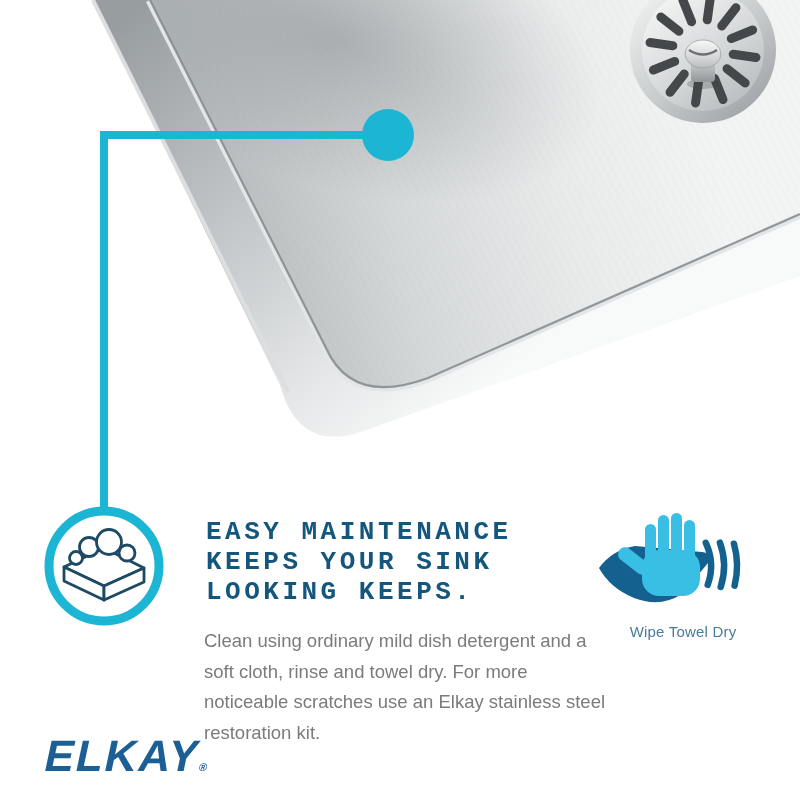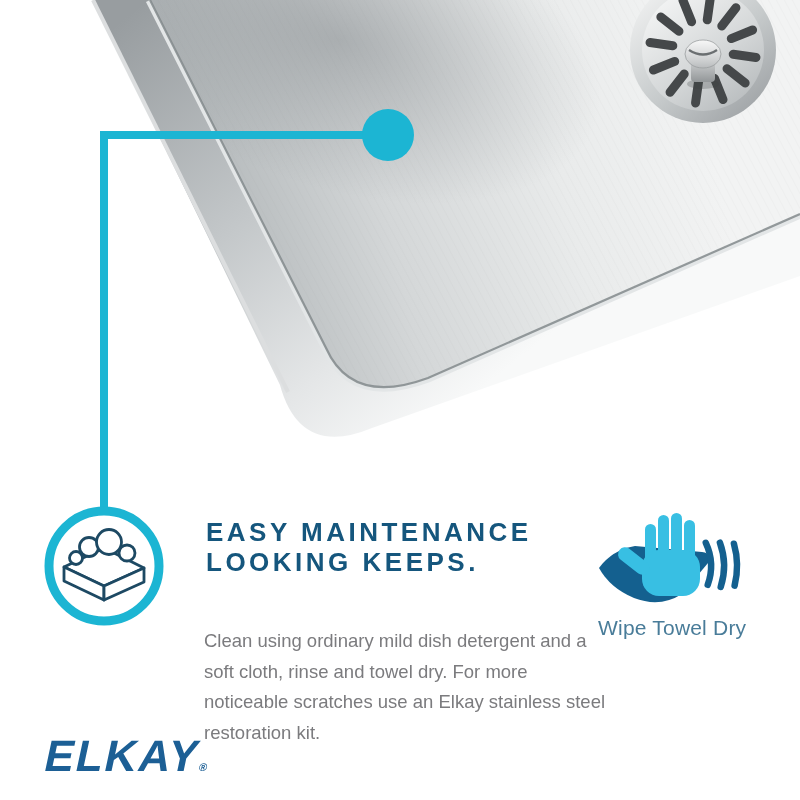--- a/index.html
+++ b/index.html
@@ -4,30 +4,30 @@
 <style>
   html,body{margin:0;padding:0;background:#ffffff;}
   .canvas{
     position:relative;width:800px;height:800px;overflow:hidden;background:#ffffff;
     font-family:"Liberation Sans", sans-serif;
   }
   .canvas svg{display:block;}
   .photo-svg{position:absolute;left:0;top:0;}
   .headline{
     position:absolute;left:206px;top:517px;width:360px;
-    color:#15567d;font-size:26px;font-weight:700;letter-spacing:3.5px;line-height:30px;
+    color:#15567d;font-size:26px;font-weight:700;letter-spacing:3.5px;line-height:30px;font-family:Liberation Mono, monospace;
   }
   .headline span{display:block;}
   .body-copy{
     position:absolute;left:204px;top:626px;width:408px;margin:0;
     color:#7b7b7e;font-size:18.5px;line-height:30.5px;font-weight:400;
   }
   .wipe-figure{position:absolute;left:598px;top:500px;width:170px;}
   .wipe-label{
-    margin-top:4px;text-align:left;color:#497c99;font-size:21px;letter-spacing:0.2px;
+    margin-top:11px;text-align:center;color:#497c99;font-size:15px;letter-spacing:0.2px;
   }
   .logo{
     position:absolute;left:40px;top:731px;color:#1c5f95;
     font-size:44px;font-weight:700;letter-spacing:2px;
     transform:skewX(-12deg);transform-origin:left bottom;white-space:nowrap;
   }
   .logo .reg{
     display:inline-block;font-size:11px;font-weight:700;letter-spacing:0;
     vertical-align:baseline;margin-left:1px;
   }
@@ -132,20 +132,21 @@
         <circle cx="-28" cy="-14" r="6.5"></circle>
         <circle cx="-15" cy="-25" r="9.5"></circle>
         <circle cx="5" cy="-30" r="12.5"></circle>
         <circle cx="23" cy="-19" r="8"></circle>
       </g>
     </g>
   </svg>
 
   <div class="headline">
     <span>EASY MAINTENANCE</span>
+    <span>KEEPS YOUR SINK</span>
     <span>LOOKING KEEPS.</span>
   </div>
 
   <p class="body-copy">Clean using ordinary mild dish detergent and a soft cloth, rinse and towel dry. For more noticeable scratches use an Elkay stainless steel restoration kit.</p>
 
   <div class="wipe-figure">
     <svg width="170" height="112" viewBox="0 0 170 112">
 
       <path d="M1,68 Q14,50 37,46 L104,52 Q116,54 110,63 L84,94 Q62,108 36,98 Q12,88 1,68 Z" fill="#14608f"></path>
 

